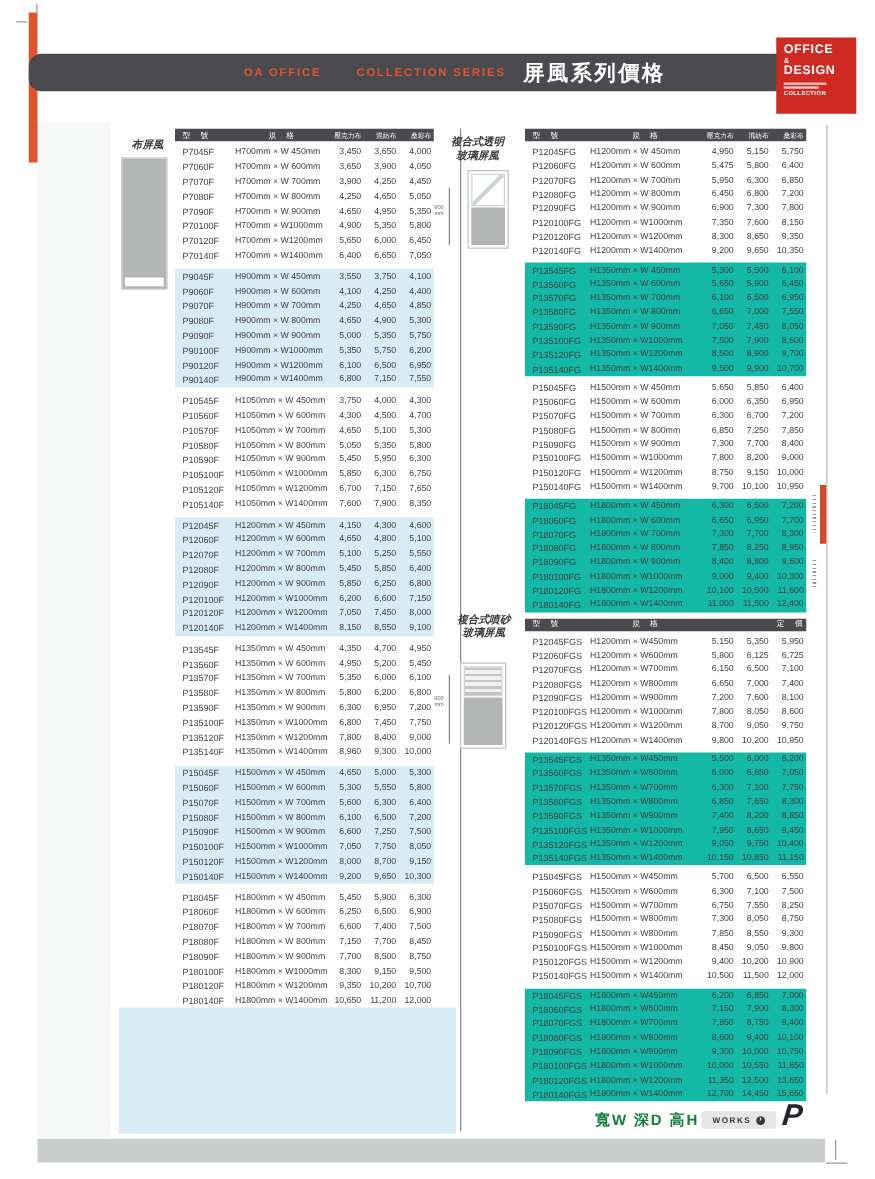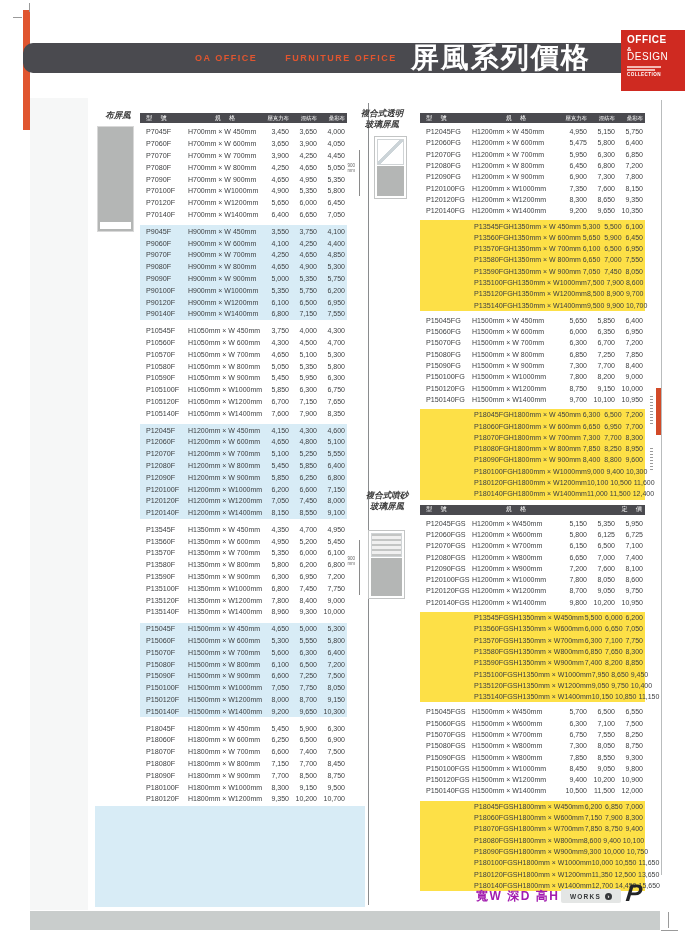--- a/index.html
+++ b/index.html
@@ -18,26 +18,26 @@
   .red-tab{position:absolute;left:656px;top:388px;width:5px;height:47px;background:#d24a28;}
   .side-squiggle{position:absolute;width:3px;background-image:repeating-linear-gradient(180deg,#9a9a9a 0 1px,transparent 1px 3px);}
   .sq1{left:650px;top:396px;height:30px;}
   .sq2{left:650px;top:448px;height:24px;}
   
   .band{position:absolute;left:23px;top:43px;width:637px;height:30px;background:#4a4a4f;
         display:flex;align-items:center;border-radius:10px;}
   .band .sp1{width:172px;}
   .brand{color:#e0552f;font-size:9px;letter-spacing:1.5px;font-weight:bold;white-space:nowrap;}
   .brand.b2{margin-left:28px;}
-  .band-title{color:#ffffff;font-size:28px;font-weight:bold;letter-spacing:2px;margin-left:14px;white-space:nowrap;}
+  .band-title{color:#ffffff;font-size:17px;font-weight:bold;letter-spacing:2px;margin-left:14px;white-space:nowrap;}
   .logo-box{position:absolute;left:621px;top:30px;width:64px;height:61px;background:#cf2a21;
             color:#fff;padding:5px 0 0 6px;box-sizing:border-box;line-height:1.05;z-index:5;}
   .logo-box .w1{font-size:10px;font-weight:bold;letter-spacing:.5px;}
   .logo-box .amp{font-size:6px;font-weight:bold;}
-  .logo-box .w2{font-size:10px;font-weight:normal;letter-spacing:.5px;}
+  .logo-box .w2{font-size:10px;font-weight:bold;letter-spacing:.5px;}
   .logo-box .tiny-bar{width:34px;height:2px;background:#f4b9b3;margin:4px 0 1px 0;}
   .logo-box .tiny-bar2{width:28px;height:2px;background:#f4b9b3;margin:0 0 2px 0;}
   .logo-box .coll{font-size:4.6px;font-weight:bold;letter-spacing:.4px;}
   
   .sec-label{position:absolute;font-size:8.5px;font-weight:bold;color:#3b3b3b;text-align:center;line-height:1.25;font-style:italic;}
   .lab-fabric{left:96px;top:110px;width:44px;}
   .lab-clear{left:356px;top:108px;width:52px;}
   .lab-frost{left:358px;top:490px;width:58px;}
   .illust{position:absolute;border:1px solid #d8d8d8;box-sizing:border-box;background:#b4b6b5;}
   .il-fabric{left:97px;top:126px;width:37px;height:106px;}
@@ -52,43 +52,43 @@
   .body-gray{position:absolute;left:2px;right:2px;bottom:2px;background:#b4b6b5;}
   .il-clear .body-gray{top:29px;}
   .il-frost .body-gray{top:27px;}
   .dim{position:absolute;font-size:4.5px;line-height:5px;color:#666;text-align:right;width:12px;}
   .dim-clear{left:343px;top:163px;}
   .dim-frost{left:343px;top:556px;}
   .dim-line{position:absolute;width:1px;background:#8a8a8a;}
   .dl-clear{left:359px;top:150px;height:46px;}
   .dl-frost{left:359px;top:540px;height:55px;}
   
-  .tbl{position:absolute;top:113px;}
+  .tbl{position:absolute;top:103px;}
   .ltab{left:140px;width:207px;--rh:11.8px;--gap:5px;}
   .rtab{left:420px;width:225px;--rh:11.3px;--gap:4px;}
   .thead{height:10px;background:#4a4a4f;color:#fff;display:flex;align-items:center;}
   .thead .cell{font-size:6.2px;letter-spacing:1px;}
   .thead .cp{font-size:5.4px;letter-spacing:0;}
   .row{display:flex;align-items:center;height:var(--rh);}
   .cell{box-sizing:border-box;white-space:nowrap;overflow:visible;}
   .cm{width:48px;padding-left:6px;font-size:7.2px;}
   .rtab .cm{width:52px;}
   .cs{width:75px;font-size:7px;}
   .rtab .cs{width:89px;}
   .th-spec{text-align:center;}
   .cp{width:28px;text-align:right;padding-right:2px;font-size:7px;}
   .cprice{width:84px;text-align:right;padding-right:2px;font-size:6.2px;letter-spacing:1px;}
   .groups .group{margin-top:var(--gap);}
   .groups .group:first-child{margin-top:3px;}
   .ltab .group.tint{background:#d8ecf6;}
-  .rtab .group.tint{background:#fde047;padding-left:48px;}
+  .rtab .group.tint{background:#14b8a6;}
   .thead2{margin-top:5px;margin-bottom:1px;}
   .blue-filler{position:absolute;left:95px;top:806px;width:270px;height:101px;background:#d8ecf6;}
   
-  .dims-legend{position:absolute;left:476px;top:888px;font-size:12px;color:#a21caf;letter-spacing:1.5px;font-weight:bold;white-space:nowrap;}
+  .dims-legend{position:absolute;left:476px;top:888px;font-size:12px;color:#15803d;letter-spacing:1.5px;font-weight:bold;white-space:nowrap;}
   .works-pill{position:absolute;left:561px;top:889px;width:60px;height:14px;background:#e4e6e5;border-radius:2px;
               display:flex;align-items:center;justify-content:center;gap:4px;}
   .works-pill .wl{font-size:6.5px;font-weight:bold;color:#35373a;letter-spacing:1.2px;}
   .works-pill .circ{width:7px;height:7px;border-radius:50%;background:#35373a;color:#fff;font-size:6px;line-height:7px;
                     text-align:center;font-weight:bold;}
   .p-logo{position:absolute;left:626px;top:879px;font-size:24px;font-weight:bold;font-style:italic;color:#232427;
           transform:skewX(-6deg);}
   .bottom-band{position:absolute;left:30px;top:911px;width:630px;height:19px;background:#c9cdcc;}
 </style>
 </head>
@@ -104,21 +104,21 @@
   <div class="crop br-h"></div>
   <div class="v-rule-right"></div>
   <div class="v-rule-mid"></div>
   <div class="red-tab"></div>
   <div class="side-squiggle sq1"></div>
   <div class="side-squiggle sq2"></div>
 
   <div class="band">
     <span class="sp1"></span>
     <span class="brand">OA OFFICE</span>
-    <span class="brand b2">FURNITURE OFFICE</span>
+    <span class="brand b2">COLLECTION SERIES</span>
     <span class="band-title">屏風系列價格</span>
   </div>
   <div class="logo-box">
     <div class="w1">OFFICE</div>
     <div class="amp">&amp;</div>
     <div class="w2">DESIGN</div>
     <div class="tiny-bar"></div>
     <div class="tiny-bar2"></div>
     <div class="coll">COLLECTION</div>
   </div>

